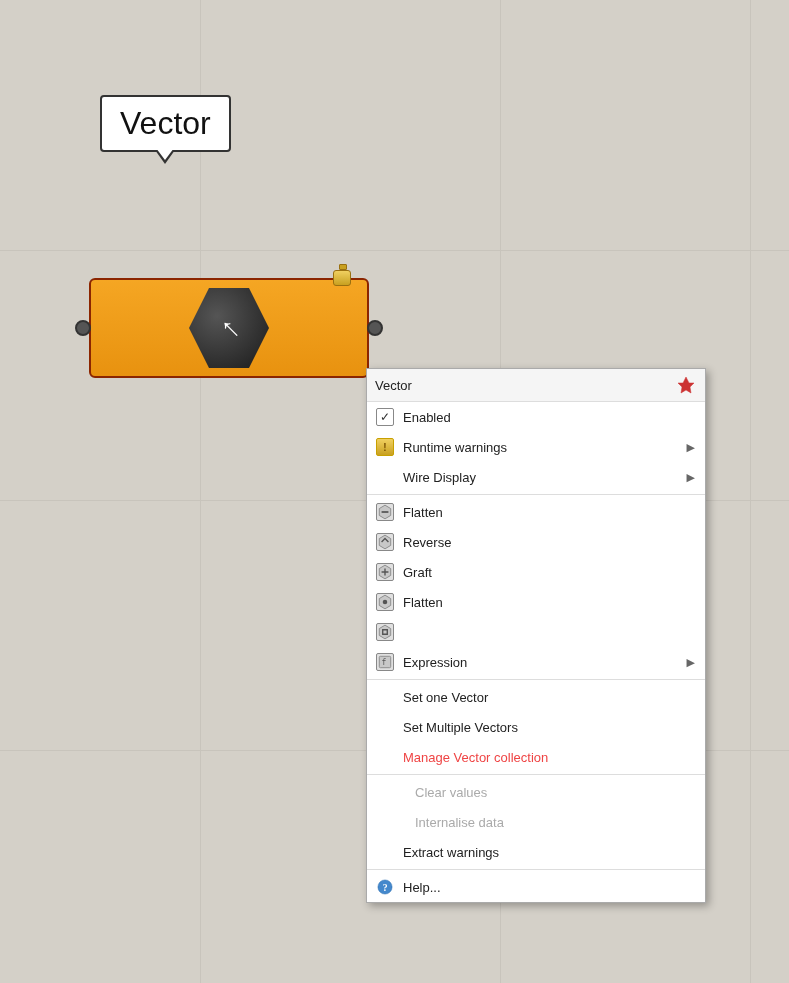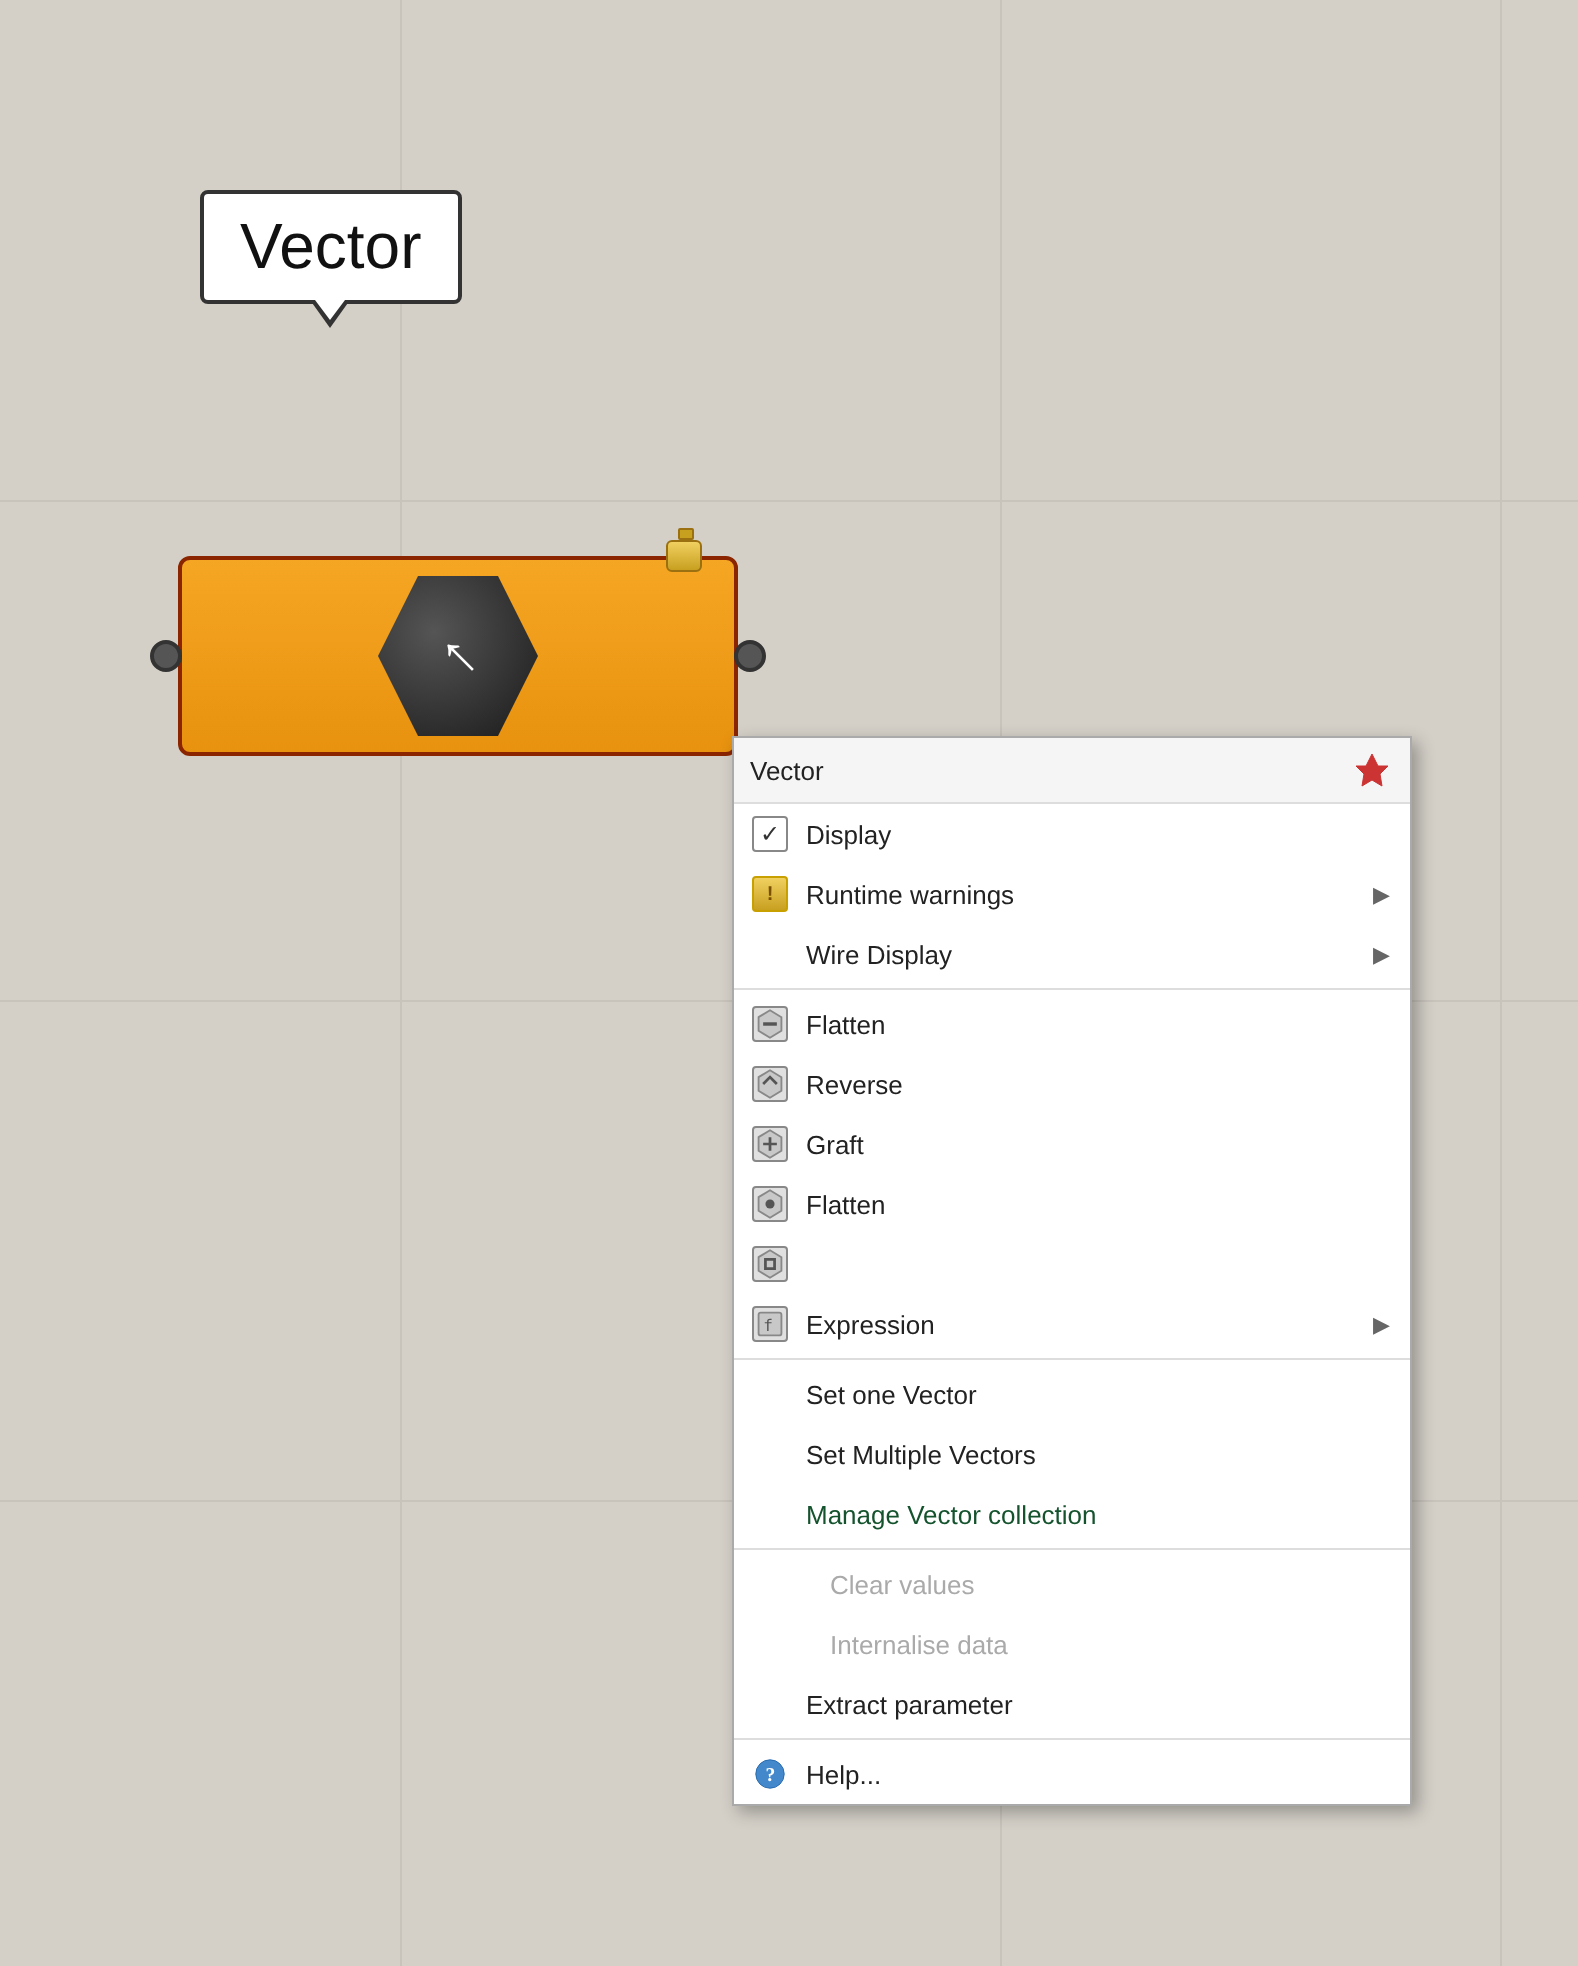--- a/index.html
+++ b/index.html
@@ -314,21 +314,21 @@
       </svg>
     </div>
   </div>
 
   <div class="menu-item">
     <div class="menu-item-icon">
       <div class="icon-box" style="background:#fff;">
         <span style="font-size:12px; color:#333;">✓</span>
       </div>
     </div>
-    <span class="menu-item-label">Display</span>
+    <span class="menu-item-label">Enabled</span>
   </div>
 
   <div class="menu-item has-submenu">
     <div class="menu-item-icon">
       <div class="icon-yellow-box">
         <span style="font-size:10px; font-weight:bold; color:#7a5000;">!</span>
       </div>
     </div>
     <span class="menu-item-label">Runtime warnings</span>
     <span class="menu-item-arrow">▶</span>
@@ -419,40 +419,40 @@
   <div class="menu-item">
     <div class="menu-item-icon"></div>
     <span class="menu-item-label">Set one Vector</span>
   </div>
 
   <div class="menu-item">
     <div class="menu-item-icon"></div>
     <span class="menu-item-label">Set Multiple Vectors</span>
   </div>
 
-  <div class="menu-item blue" style="color:#14532d;">
+  <div class="menu-item blue" style="color:#ef4444;">
     <div class="menu-item-icon"></div>
     <span class="menu-item-label">Manage Vector collection</span>
   </div>
 
   <div class="menu-divider"></div>
 
   <div class="menu-item disabled">
     <div class="menu-item-icon"></div>
     <span class="menu-item-label">Clear values</span>
   </div>
 
   <div class="menu-item disabled">
     <div class="menu-item-icon"></div>
     <span class="menu-item-label">Internalise data</span>
   </div>
 
   <div class="menu-item">
     <div class="menu-item-icon"></div>
-    <span class="menu-item-label">Extract parameter</span>
+    <span class="menu-item-label">Extract warnings</span>
   </div>
 
   <div class="menu-divider"></div>
 
   <div class="menu-item">
     <div class="menu-item-icon">
       <svg viewBox="0 0 18 18" width="18" height="18">
         <circle cx="9" cy="9" r="8" fill="#4488cc" stroke="#2266aa" stroke-width="0.5"></circle>
         <text x="6.5" y="13" font-size="11" fill="white" font-family="serif" font-weight="bold">?</text>
       </svg>

